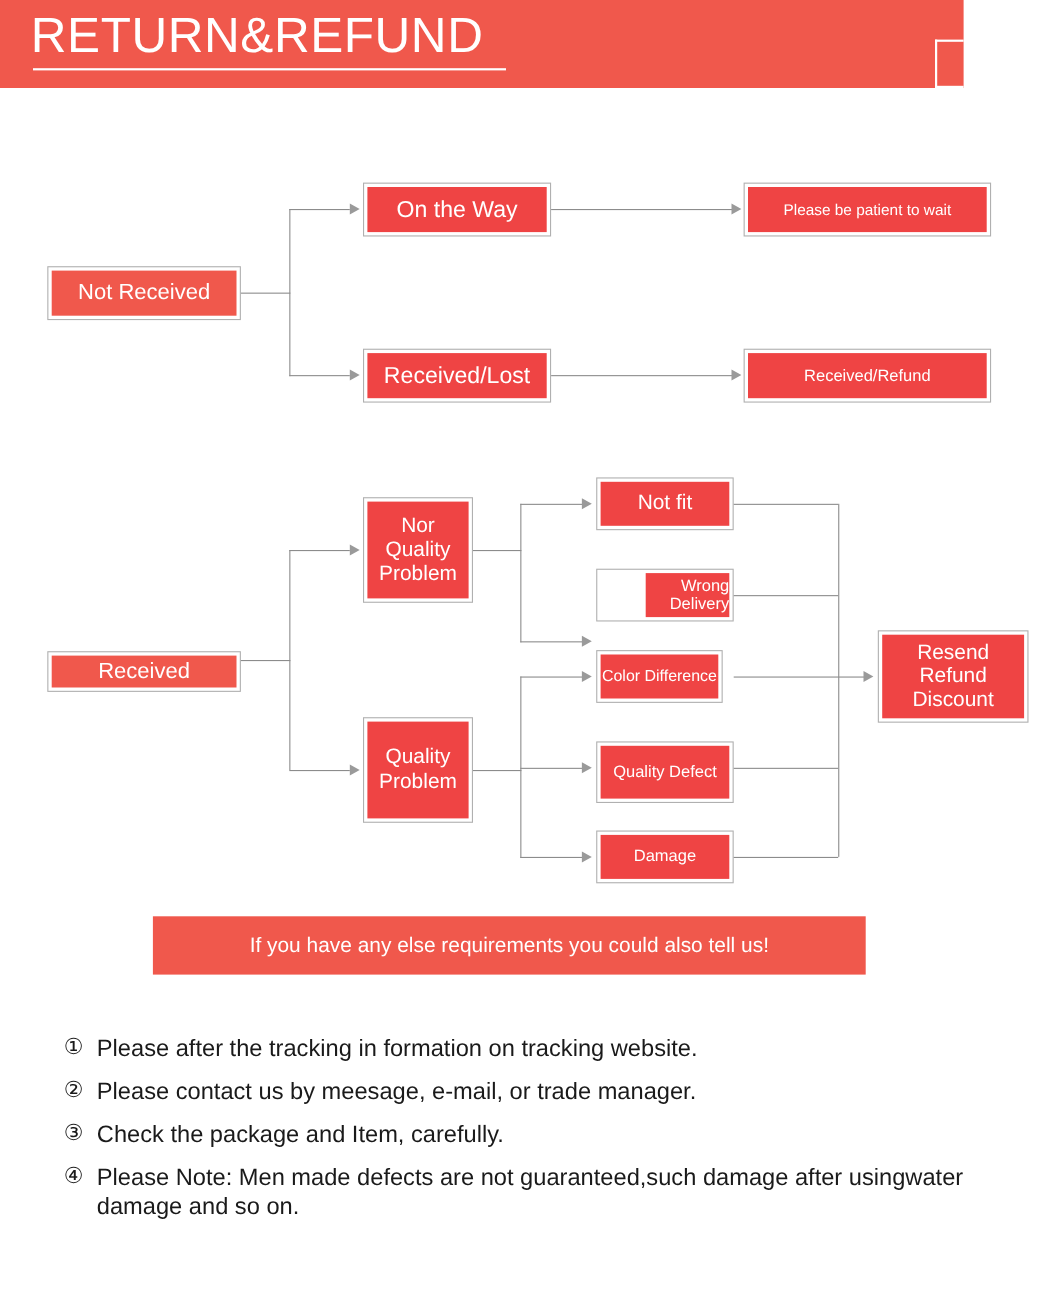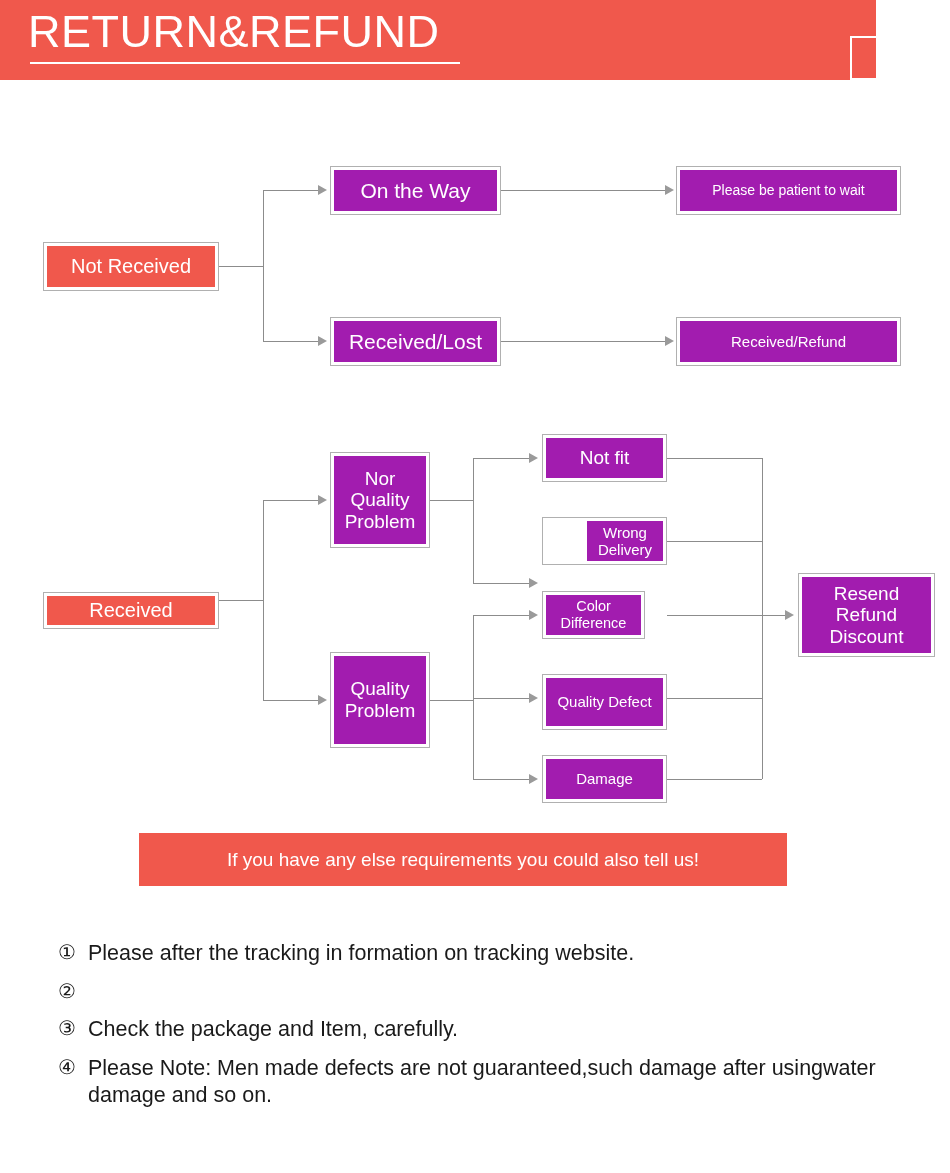--- a/index.html
+++ b/index.html
@@ -58,21 +58,21 @@
     width: 100%;
     height: 100%;
     box-sizing: border-box;
     display: flex;
     align-items: center;
     justify-content: center;
     text-align: center;
     color: #ffffff;
     line-height: 1.14;
   }
-  .box-dark .box-inner { background: #a21caf; }
+  .box-dark .box-inner { background: #ef4444; text-align: right; }
   .box-red  .box-inner { background: #f0584c; }
 
   
   .hline { position: absolute; height: 1px; background: #8c8c8c; }
   .vline { position: absolute; width: 1px;  background: #8c8c8c; }
   .arrow {
     position: absolute;
     width: 0; height: 0;
     border-top: 5px solid transparent;
     border-bottom: 5px solid transparent;
@@ -204,21 +204,21 @@
   <div class="arrow" style="left:529px; top:693px;"></div>
   <div class="hline" style="left:473px; top:779px; width:57px;"></div>
   <div class="arrow" style="left:529px; top:774px;"></div>
 
   <div class="box box-dark" style="left:542px; top:434px; width:125px; height:48px;">
     <div class="box-inner" style="font-size:19px;">Not fit</div>
   </div>
   <div class="box box-dark" style="left:542px; top:517px; width:125px; height:48px;padding-left:44px;">
     <div class="box-inner" style="font-size:15px;">Wrong Delivery</div>
   </div>
-  <div class="box box-dark" style="left:542px; top:591px; width:103px; height:48px;">
+  <div class="box box-dark" style="left:542px; top:591px; width:115px; height:48px;">
     <div class="box-inner" style="font-size:14.5px;">Color Difference</div>
   </div>
   <div class="box box-dark" style="left:542px; top:674px; width:125px; height:56px;">
     <div class="box-inner" style="font-size:15px;">Quality Defect</div>
   </div>
   <div class="box box-dark" style="left:542px; top:755px; width:125px; height:48px;">
     <div class="box-inner" style="font-size:15px;">Damage</div>
   </div>
 
   <div class="hline" style="left:667px; top:458px; width:95px;"></div>
@@ -243,20 +243,21 @@
   <span>If you have any else requirements you could also tell us!</span>
 </div>
 
 <div class="notes">
   <div class="note">
     <span class="note-num">①</span>
     <span class="note-text">Please after the tracking in formation on tracking website.</span>
   </div>
   <div class="note">
     <span class="note-num">②</span>
+    <span class="note-text">Please contact us by meesage, e-mail, or trade manager.</span>
   </div>
   <div class="note">
     <span class="note-num">③</span>
     <span class="note-text">Check the package and Item, carefully.</span>
   </div>
   <div class="note">
     <span class="note-num">④</span>
     <span class="note-text" style="max-width:840px;">Please Note: Men made defects are not guaranteed,such damage after usingwater damage and so on.</span>
   </div>
 </div>

